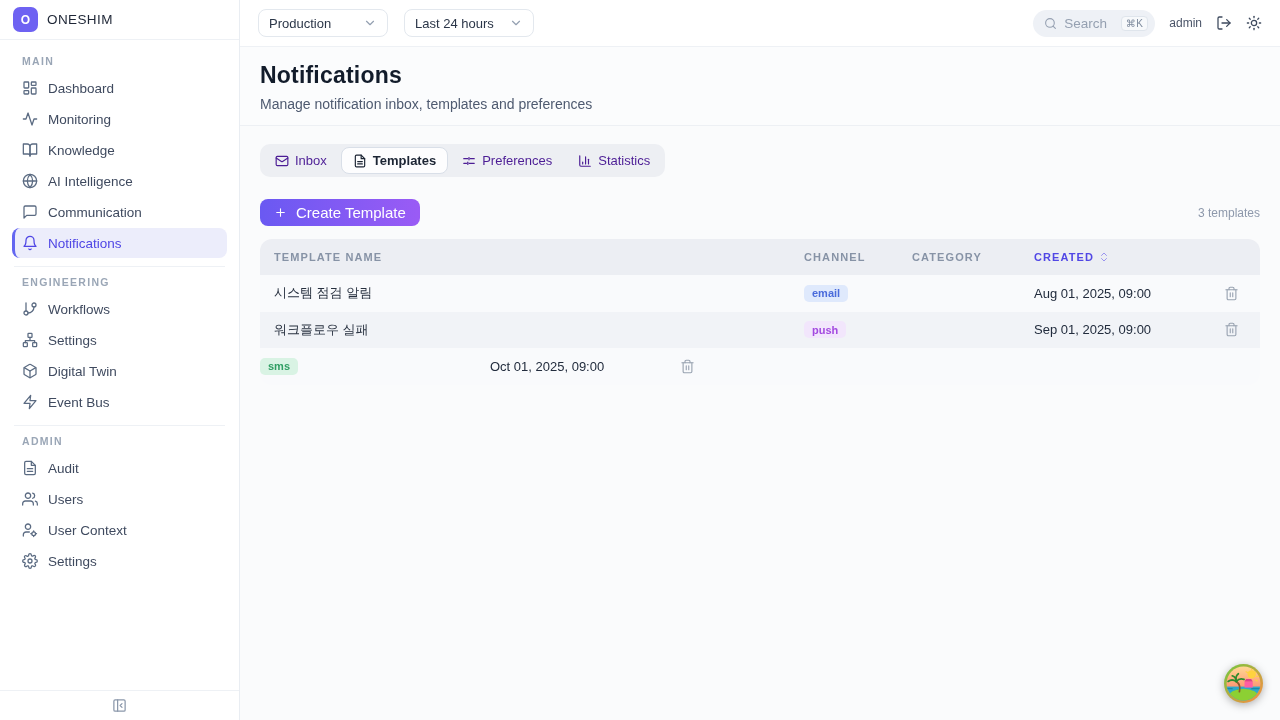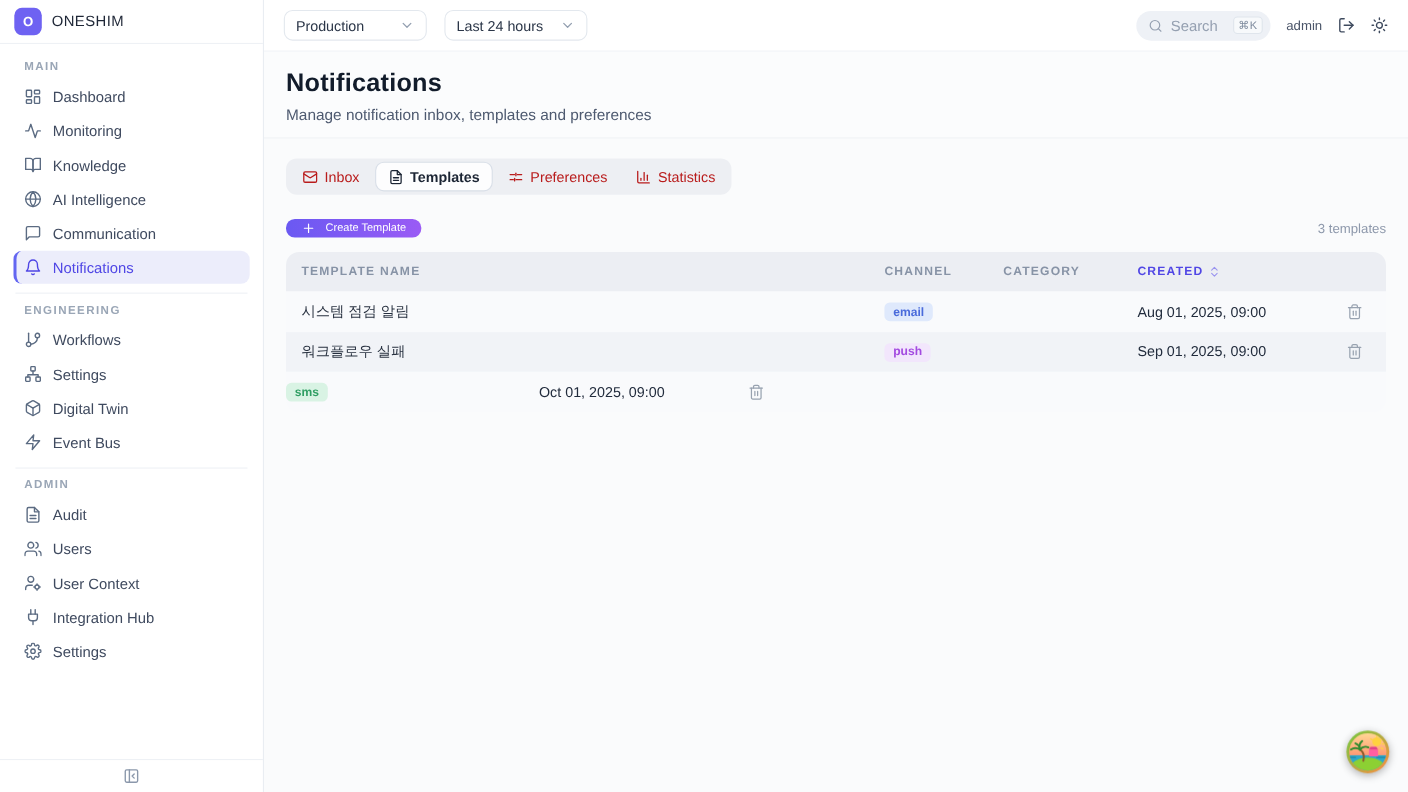--- a/index.html
+++ b/index.html
@@ -45,27 +45,27 @@
   .icon-btn svg { stroke-width:1.9; }
 
   .page-header { background:#fbfcfd; padding:15px 20px 13px; border-bottom:1px solid #edf0f4; flex:none; }
   .page-title { margin:0 0 7px; font-size:23px; font-weight:700; color:#121c2b; letter-spacing:.2px; }
   .page-subtitle { font-size:14px; color:#4e5a70; }
 
   .content { flex:1; padding:18px 20px; background:#fafbfc; min-height:0; }
 
   
   .tabs { display:inline-flex; background:#edeff3; border-radius:10px; padding:3px; gap:2px; }
-  .tab { display:flex; align-items:center; gap:6px; padding:5px 11px; border-radius:8px; font-size:13px; color:#b91c1c; cursor:pointer; border:1px solid transparent; }
+  .tab { display:flex; align-items:center; gap:6px; padding:5px 11px; border-radius:8px; font-size:13px; color:#4c1d95; cursor:pointer; border:1px solid transparent; }
   .tab .icon { width:14px; height:14px; }
   .tab.active { background:#fdfdfe; border:1px solid #d9dfe8; color:#1c2534; font-weight:700; }
 
   
   .toolbar { display:flex; align-items:center; justify-content:space-between; margin:22px 0 13px; }
-  .create-btn { display:flex; align-items:center; gap:9px; background:linear-gradient(90deg,#6a59f2,#9a5bf5); color:#fff; font-size:10px; font-weight:500; border:none; border-radius:8px; height:17px; padding:0 14px; cursor:pointer; font-family:inherit; }
+  .create-btn { display:flex; align-items:center; gap:9px; background:linear-gradient(90deg,#6a59f2,#9a5bf5); color:#fff; font-size:15px; font-weight:500; border:none; border-radius:8px; height:27px; padding:0 14px; cursor:pointer; font-family:inherit; }
   .create-btn .icon { width:13px; height:13px; }
   .count-label { font-size:12px; color:#8d98ab; }
 
   
   .table { border-radius:12px; overflow:hidden; }
   .thead { display:flex; background:#eceef3; height:36px; align-items:center; }
   .th { font-size:11px; font-weight:700; letter-spacing:1.1px; color:#8793a6; display:flex; align-items:center; gap:4px; cursor:pointer; }
   .th.sorted { color:#5147e5; }
   .sort-icon { width:12px; height:12px; color:#9a94ef; }
   .row { display:flex; align-items:center; height:36.5px; background:#f9fafc; font-size:13px; color:#222c3d; cursor:pointer; }
@@ -221,31 +221,20 @@
       <div class="nav-item">
         <span class="icon">
           <svg viewBox="0 0 24 24">
             <circle cx="9" cy="7" r="4"></circle>
             <path d="M2 21v-2a4 4 0 0 1 4-4h5"></path>
             <circle cx="17.5" cy="17.5" r="2.8"></circle>
             <path d="M17.5 13.2v1.4M17.5 20.4v1.4M21.8 17.5h-1.4M14.6 17.5h-1.4"></path>
           </svg>
         </span>
         <span>User Context</span>
-      </div>
-      <div class="nav-item">
-        <span class="icon">
-          <svg viewBox="0 0 24 24">
-            <path d="M12 22v-5"></path>
-            <path d="M9 8V2"></path>
-            <path d="M15 8V2"></path>
-            <path d="M18 8v5a4 4 0 0 1-4 4h-4a4 4 0 0 1-4-4V8z"></path>
-          </svg>
-        </span>
-        <span>Integration Hub</span>
       </div>
       <div class="nav-item">
         <span class="icon">
           <svg viewBox="0 0 24 24">
             <circle cx="12" cy="12" r="3"></circle>
             <path d="M19.4 15a1.65 1.65 0 0 0 .33 1.82l.06.06a2 2 0 1 1-2.83 2.83l-.06-.06a1.65 1.65 0 0 0-1.82-.33 1.65 1.65 0 0 0-1 1.51V21a2 2 0 1 1-4 0v-.09a1.65 1.65 0 0 0-1-1.51 1.65 1.65 0 0 0-1.82.33l-.06.06a2 2 0 1 1-2.83-2.83l.06-.06a1.65 1.65 0 0 0 .33-1.82 1.65 1.65 0 0 0-1.51-1H3a2 2 0 1 1 0-4h.09a1.65 1.65 0 0 0 1.51-1 1.65 1.65 0 0 0-.33-1.82l-.06-.06a2 2 0 1 1 2.83-2.83l.06.06a1.65 1.65 0 0 0 1.82.33h.09a1.65 1.65 0 0 0 1-1.51V3a2 2 0 1 1 4 0v.09a1.65 1.65 0 0 0 1 1.51 1.65 1.65 0 0 0 1.82-.33l.06-.06a2 2 0 1 1 2.83 2.83l-.06.06a1.65 1.65 0 0 0-.33 1.82v.09a1.65 1.65 0 0 0 1.51 1H21a2 2 0 1 1 0 4h-.09a1.65 1.65 0 0 0-1.51 1z"></path>
           </svg>
         </span>
         <span>Settings</span>
       </div>

